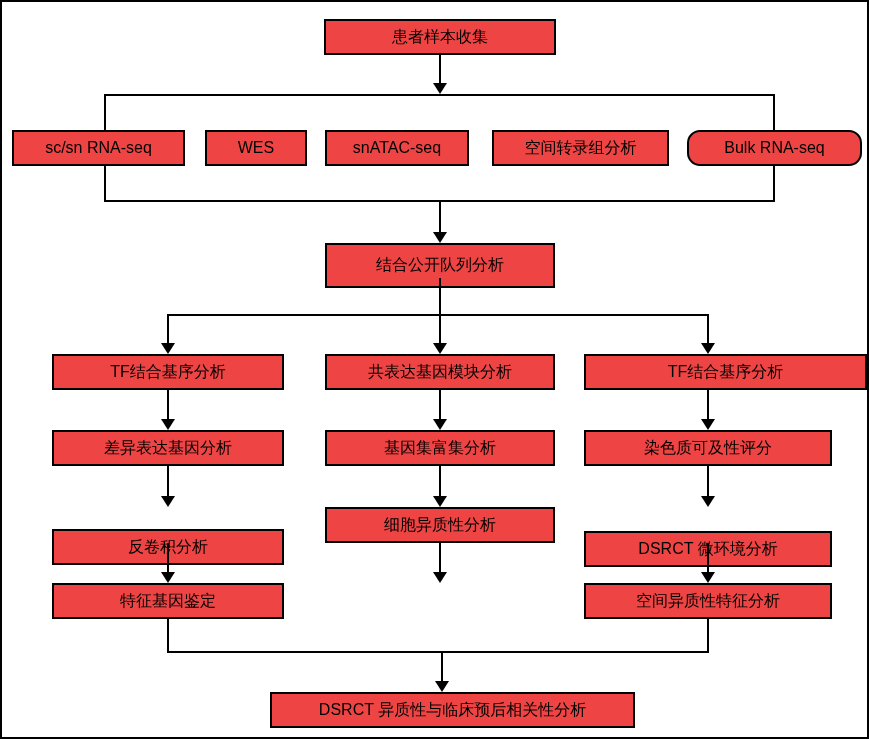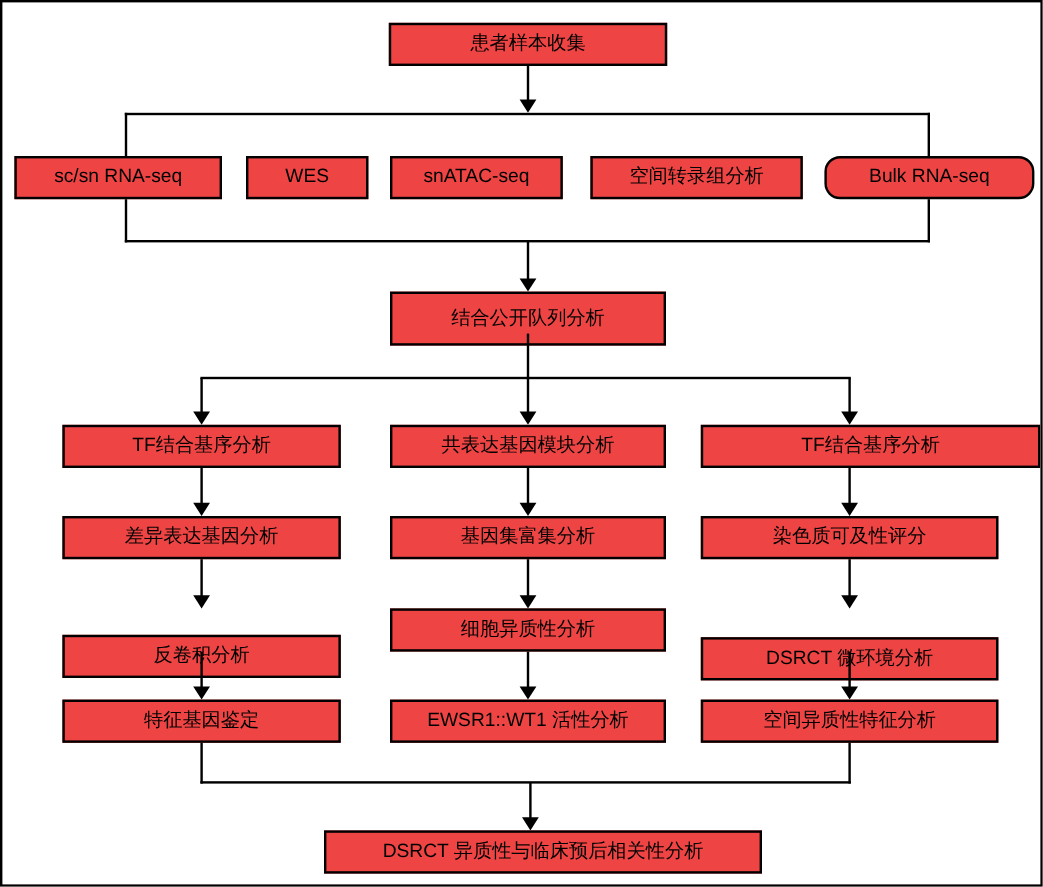--- a/index.html
+++ b/index.html
@@ -84,21 +84,20 @@
   <div class="arrowhead" style="left:699px; top:341px;"></div>
 
   <div class="node" style="left:50px; top:352px; width:232px; height:36px;">TF结合基序分析</div>
   <div class="node" style="left:50px; top:428px; width:232px; height:36px;">差异表达基因分析</div>
   <div class="node" style="left:50px; top:527px; width:232px; height:36px;">反卷积分析</div>
   <div class="node" style="left:50px; top:581px; width:232px; height:36px;">特征基因鉴定</div>
 
   <div class="node" style="left:323px; top:352px; width:230px; height:36px;">共表达基因模块分析</div>
   <div class="node" style="left:323px; top:428px; width:230px; height:36px;">基因集富集分析</div>
   <div class="node" style="left:323px; top:505px; width:230px; height:36px;">细胞异质性分析</div>
-  <div class="node" style="left:323px; top:581px; width:230px; height:36px;">EWSR1::WT1 活性分析</div>
 
   <div class="node" style="left:582px; top:352px; width:283px; height:36px;">TF结合基序分析</div>
   <div class="node" style="left:582px; top:428px; width:248px; height:36px;">染色质可及性评分</div>
   <div class="node" style="left:582px; top:505px; width:248px; height:36px;margin-top:24px;">DSRCT 微环境分析</div>
   <div class="node" style="left:582px; top:581px; width:248px; height:36px;">空间异质性特征分析</div>
 
   <div class="vline" style="left:165px; top:388px; height:31px;"></div>
   <div class="arrowhead" style="left:159px; top:417px;"></div>
   <div class="vline" style="left:437px; top:388px; height:31px;"></div>
   <div class="arrowhead" style="left:431px; top:417px;"></div>

